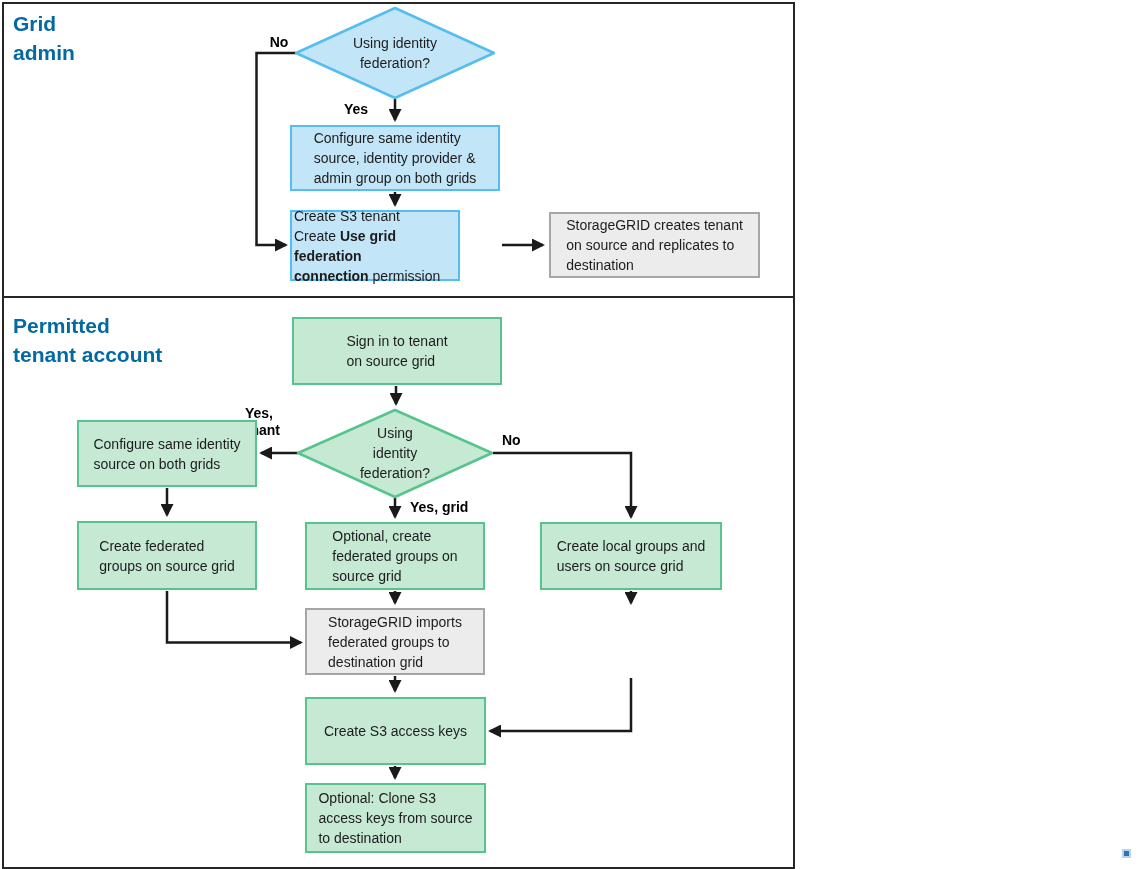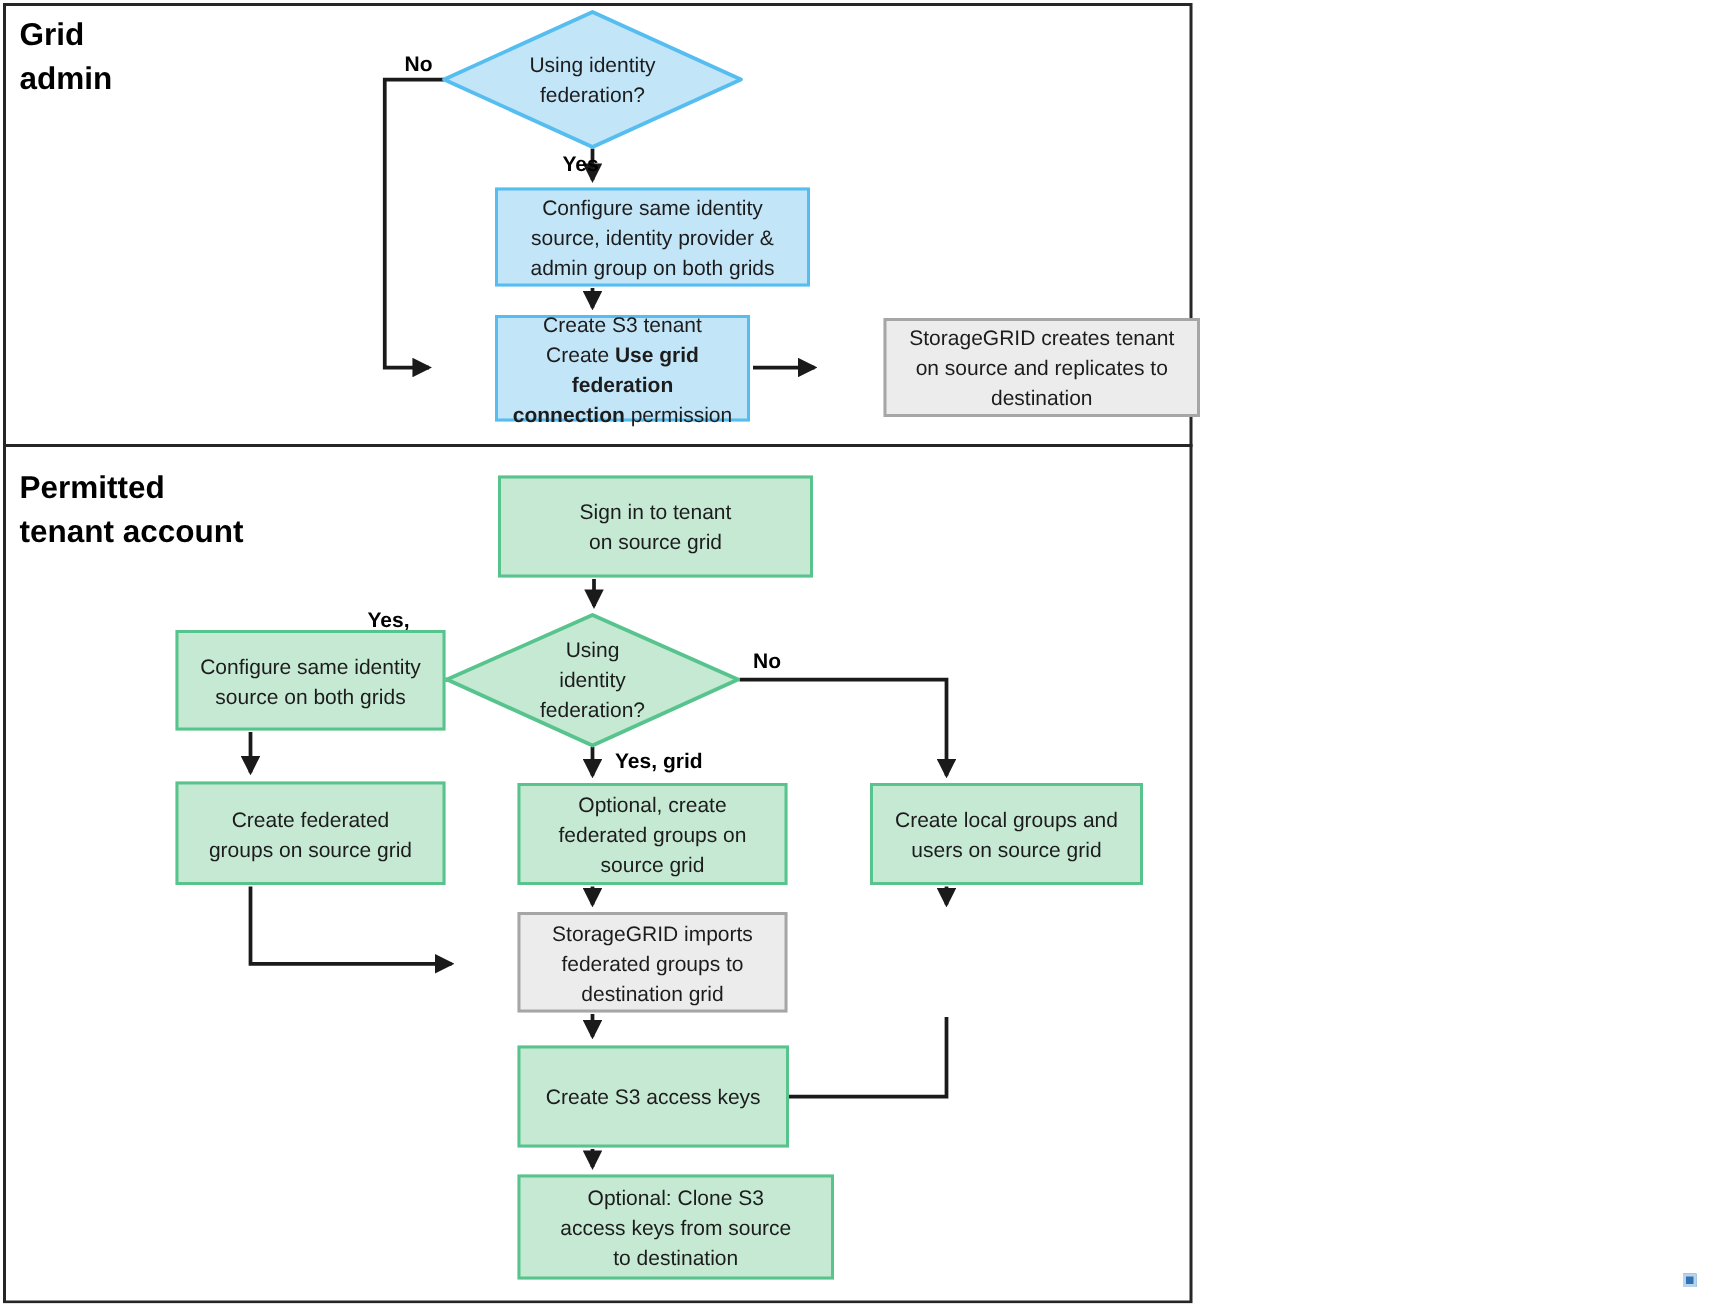--- a/index.html
+++ b/index.html
@@ -15,30 +15,30 @@
     position:absolute; left:2px; top:296px; width:793px; height:2px;
     background:var(--frame);
   }
   #edges { position:absolute; left:0; top:0; width:1141px; height:869px; }
   .edge { fill:none; stroke:var(--line); stroke-width:2.5; }
   .arrowhead { fill:var(--line); }
   .diamond-blue  { fill:var(--blue-fill);  stroke:var(--blue-border);  stroke-width:2.5; stroke-linejoin:round; }
   .diamond-green { fill:var(--green-fill); stroke:var(--green-border); stroke-width:2.5; stroke-linejoin:round; }
   .box {
     position:absolute; display:flex; align-items:center; justify-content:center;
-    text-align:center; font-size:14px; line-height:20px; box-sizing:border-box;
-    border:2px solid; padding:2px;margin-left:40px;
+    font-size:14px; line-height:20px; box-sizing:border-box;
+    border:2px solid; padding:2px;
   }
   .blue  { background:var(--blue-fill);  border-color:var(--blue-border); }
   .green { background:var(--green-fill); border-color:var(--green-border); }
   .gray  { background:var(--gray-fill);  border-color:var(--gray-border); }
   .pre { white-space:pre-line; }
   .panel-title {
     position:absolute; font-size:21px; line-height:29px; font-weight:bold;
-    color:#000000; white-space:pre-line;
+    color:#0369a1; white-space:pre-line;
   }
   .diamond-label {
     position:absolute; display:flex; align-items:center; justify-content:center;
     text-align:center; font-size:14px; line-height:20px; white-space:pre-line;
   }
   .edge-label {
     position:absolute; font-weight:bold; font-size:14px; line-height:17px;
     color:#000; white-space:pre-line;
   }
   .b { font-weight:bold; }
@@ -83,21 +83,21 @@
     <polygon class="diamond-green" points="395,410 492,453 395,497 298,453"></polygon>
   </svg>
 
   <div class="panel-title" style="left:13px; top:9px;">Grid
 admin</div>
 
   <div class="diamond-label" style="left:310px; top:20px; width:170px; height:66px;">Using identity
 federation?</div>
 
   <div class="edge-label" style="left:264px; top:34px; width:30px; text-align:center;">No</div>
-  <div class="edge-label" style="left:375px; top:101px;">Yes</div>
+  <div class="edge-label" style="left:344px; top:101px;">Yes</div>
 
   <div class="box blue pre" style="left:290px; top:125px; width:210px; height:66px;">Configure same identity
 source, identity provider &amp;
 admin group on both grids</div>
 
   <div class="box blue" style="left:290px; top:210px; width:170px; height:71px;">
       <div><span>Create S3 tenant</span><br><span>Create </span><span class="b">Use grid federation</span><br><span class="b">connection</span><span> permission</span></div>
     </div>
 
   <div class="box gray pre" style="left:549px; top:212px; width:211px; height:66px;">StorageGRID creates tenant
@@ -132,18 +132,18 @@
   <div class="box gray pre" style="left:305px; top:608px; width:180px; height:67px;">StorageGRID imports
 federated groups to
 destination grid</div>
 
   <div class="box green pre" style="left:540px; top:522px; width:182px; height:68px;">Create local groups and
 users on source grid</div>
 
 
   <div class="box green pre" style="left:305px; top:697px; width:181px; height:68px;">Create S3 access keys</div>
 
-  <div class="box green pre" style="left:305px; top:783px; width:211px; height:70px;">Optional: Clone S3
+  <div class="box green pre" style="left:305px; top:783px; width:181px; height:70px;">Optional: Clone S3
 access keys from source
 to destination</div>
 
   <div id="handle"></div>
 </div>
 
 </body></html>

